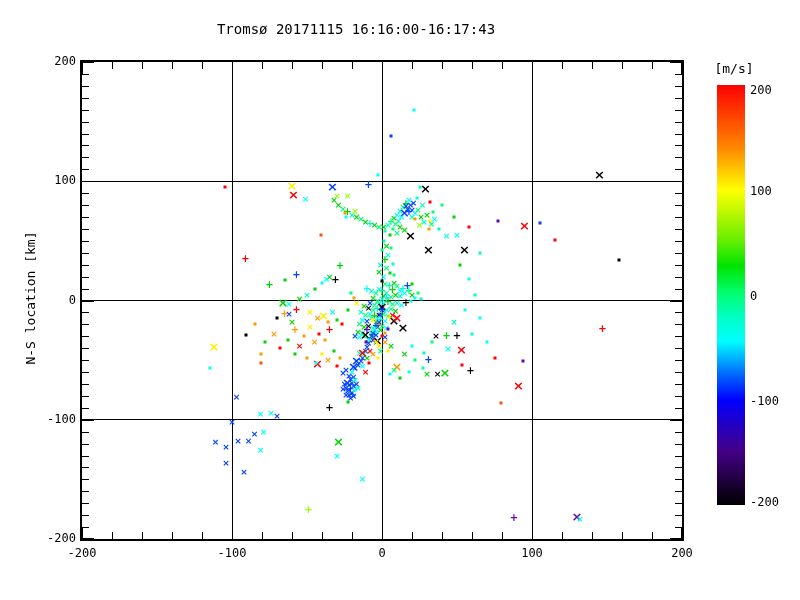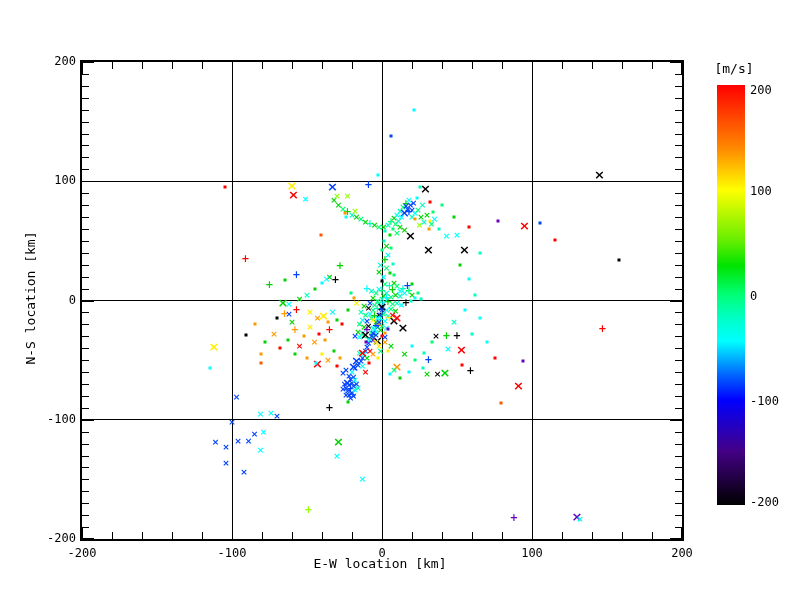--- a/index.html
+++ b/index.html
@@ -21,20 +21,21 @@
   .pt{position:absolute;transform:translate(-50%,-50%);line-height:1;font-family:"DejaVu Sans",sans-serif;}
   .pt.sx{font-size:9px;font-weight:bold;}
   .pt.sX{font-size:13px;font-weight:bold;}
   .pt.sp{font-size:10px;font-weight:bold;}
   .pt.sd{width:3px;height:3px;font-size:0;}
 </style>
 </head>
 <body>
 
 <div class="fig">
+  <div class="title-line" style="top:21px">Tromsø 20171115 16:16:00-16:17:43</div>
 
   <div class="plot-area">
       <div class="grid-v" style="left: 149.5px;"></div>
       <div class="grid-h" style="top: 357.25px;"></div>
       <div class="grid-v" style="left: 299.5px;"></div>
       <div class="grid-h" style="top: 238px;"></div>
       <div class="grid-v" style="left: 449.5px;"></div>
       <div class="grid-h" style="top: 118.75px;"></div>
       <div class="tick" style="left: 0px; bottom: 0px; width: 1px; height: 12px;"></div>
       <div class="tick" style="left: 0px; top: 0px; width: 1px; height: 12px;"></div>
@@ -532,21 +533,20 @@
       <span class="pt sd" style="left: 307.5px; top: 312.435px; background: rgb(0, 255, 255);"></span>
       <span class="pt sx" style="left: 345px; top: 312.435px; color: rgb(0, 212, 0);">×</span>
       <span class="pt sx" style="left: 354px; top: 274.275px; color: rgb(0, 0, 0);">×</span>
       <span class="pt sd" style="left: 337.5px; top: 125.213px; background: rgb(0, 255, 192);"></span>
       <span class="pt sd" style="left: 360px; top: 143.1px; background: rgb(0, 255, 119);"></span>
       <span class="pt sd" style="left: 372px; top: 155.025px; background: rgb(0, 212, 0);"></span>
       <span class="pt sd" style="left: 387px; top: 164.565px; background: rgb(255, 0, 0);"></span>
       <span class="pt sd" style="left: 295.5px; top: 113.287px; background: rgb(0, 255, 255);"></span>
     </div>
 
-  <div class="axis-label x-axis-label">E-W location [km]</div>
   <div class="axis-label y-axis-label">N-S location [km]</div>
 
   <div class="colorbar" style="background: linear-gradient(rgb(255, 0, 0) 0%, rgb(255, 136, 0) 15%, rgb(255, 255, 0) 25%, rgb(102, 238, 0) 37%, rgb(0, 228, 0) 43%, rgb(0, 255, 119) 50%, rgb(0, 255, 204) 56%, rgb(0, 255, 255) 61%, rgb(0, 102, 255) 69%, rgb(0, 0, 255) 75%, rgb(68, 0, 136) 87%, rgb(0, 0, 0) 100%);"></div>
   <div class="cb-label">[m/s]</div>
 <div class="cb-tick-label" style="top: 83px;">200</div>
     <div class="cb-tick-label" style="top: 184px;">100</div>
     <div class="cb-tick-label" style="top: 289px;">0</div>
     <div class="cb-tick-label" style="top: 394px;">-100</div>
     <div class="cb-tick-label" style="top: 495px;">-200</div>
   </div>

